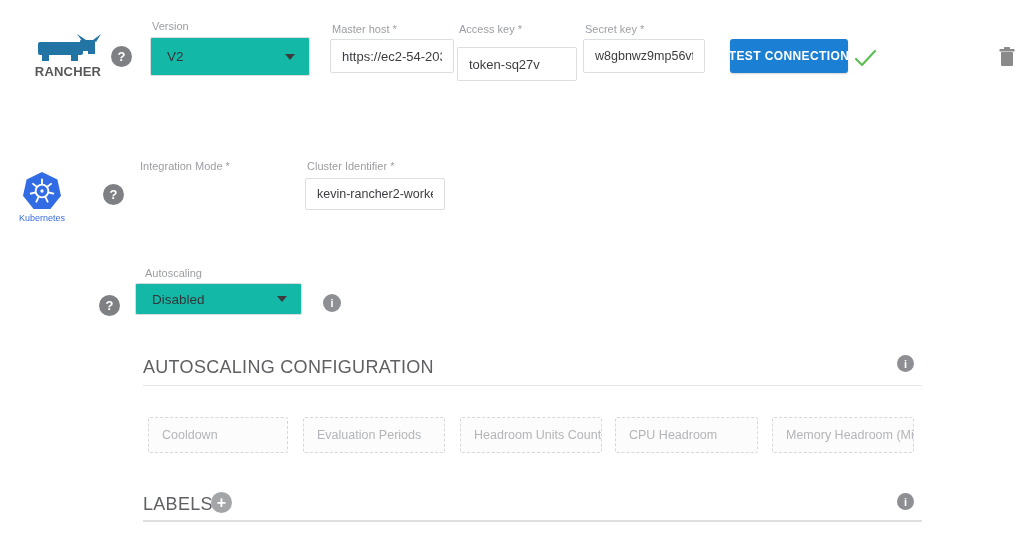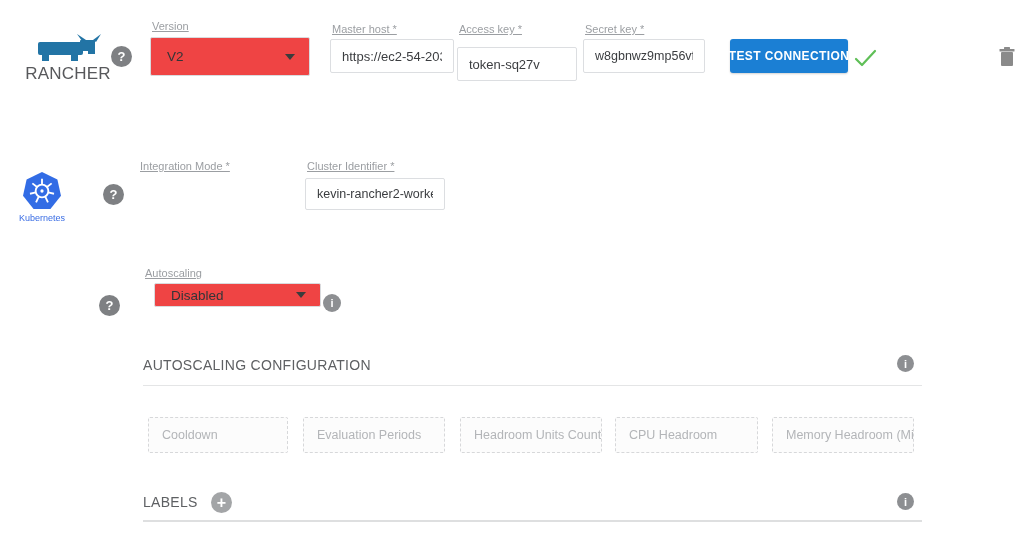--- a/index.html
+++ b/index.html
@@ -3,28 +3,28 @@
 <meta charset="utf-8">
 <style>
   * { box-sizing: border-box; margin: 0; padding: 0; }
   html,body { background:#fff; }
   body { font-family: "Liberation Sans", sans-serif; }
   #stage { position: relative; width: 1024px; height: 550px; background:#fff; overflow:hidden; }
 
   .abs { position:absolute; }
 
   
-  .fld-label { font-size:11px; color:#9b9ea2; white-space:nowrap;text-decoration:underline; }
+  .fld-label { font-size:11px; color:#9b9ea2; white-space:nowrap; }
   .inputbox {
     border:1px solid #dcdee1; background:#fff; border-radius:2px;
     font-size:13px; color:#3b3d40; display:flex; align-items:center;
     padding:0 11px; overflow:hidden; white-space:nowrap;
   }
   .selectbox {
-    border:1px solid #d9dbde; background:#ef4444; border-radius:2px;
+    border:1px solid #d9dbde; background:#14b8a6; border-radius:2px;
     font-size:13.5px; color:#333538; display:flex; align-items:center;
     justify-content:space-between; padding:0 14px 0 16px; cursor:pointer;
   }
   .caret {
     width:0; height:0; border-left:5px solid transparent;
     border-right:5px solid transparent; border-top:6px solid #3c3c3c;
   }
 
   
   .help-icon {
@@ -43,31 +43,31 @@
     align-items:center; justify-content:center; cursor:pointer; line-height:1;
   }
 
   .primary-btn {
     border:none; border-radius:3px; background:#1b7fd4; color:#fff;
     font-family:"Liberation Sans",sans-serif; font-size:12px; font-weight:bold;
     letter-spacing:.4px; display:flex; align-items:center; justify-content:center;
     cursor:pointer; box-shadow:0 1px 2px rgba(0,0,0,.18); white-space:nowrap;
   }
 
-  .section-title { font-size:14px; color:#5e6063; letter-spacing:.3px; white-space:nowrap; }
+  .section-title { font-size:18px; color:#5e6063; letter-spacing:.3px; white-space:nowrap; }
   .divider { background:#e4e5e6; height:1px; }
   .divider.thick { height:2px; background:#dedfe0; }
 
   .ghost-field {
     border:1px dashed #d7d8da; background:#fcfcfc; border-radius:2px;
     font-size:12.5px; color:#b3b5b8; display:flex; align-items:center;
     padding:0 13px; white-space:nowrap; overflow:hidden;
   }
 
-  .rancher-word { font-size:17px; font-weight:normal; color:#57585b; letter-spacing:.2px; }
+  .rancher-word { font-size:13px; font-weight:bold; color:#57585b; letter-spacing:.2px; }
   .k8s-word { font-size:9px; color:#3a6de4; text-align:center; }
 </style>
 </head>
 <body>
 
 <div id="stage">
 
   <div class="abs" style="left:22px; top:33px; width:92px;">
     <svg width="66" height="29" viewBox="0 0 66 29" style="display:block; margin:0 auto;">
       <g fill="#2274a5">
@@ -135,21 +135,21 @@
   <div class="abs help-icon" style="left:103px; top:184px;">?</div>
 
   <div class="abs fld-label" style="left:140px; top:160px;">Integration Mode *</div>
 
   <div class="abs fld-label" style="left:307px; top:160px;">Cluster Identifier *</div>
   <input class="abs inputbox" style="left: 305px; top: 178px; width: 140px; height: 32px; font-size: 12.5px;" value="kevin-rancher2-workers">
 
   <div class="abs help-icon" style="left:99px; top:295px;">?</div>
 
   <div class="abs fld-label" style="left:145px; top:267px;">Autoscaling</div>
-  <div class="abs selectbox" style="left:154px; top:283px; width:167px; height:24px;">
+  <div class="abs selectbox" style="left:135px; top:283px; width:167px; height:32px;">
     <span>Disabled</span>
     <span class="caret"></span>
   </div>
   <div class="abs info-icon" style="left:323px; top:294px; width:18px; height:18px;">i</div>
 
   <div class="abs section-title" style="left:143px; top:357px;">AUTOSCALING CONFIGURATION</div>
   <div class="abs info-icon" style="left:897px; top:355px;">i</div>
   <div class="abs divider" style="left:143px; top:385px; width:779px;"></div>
 
   <div class="abs ghost-field" style="left:303px; top:417px; width:142px; height:36px;">

